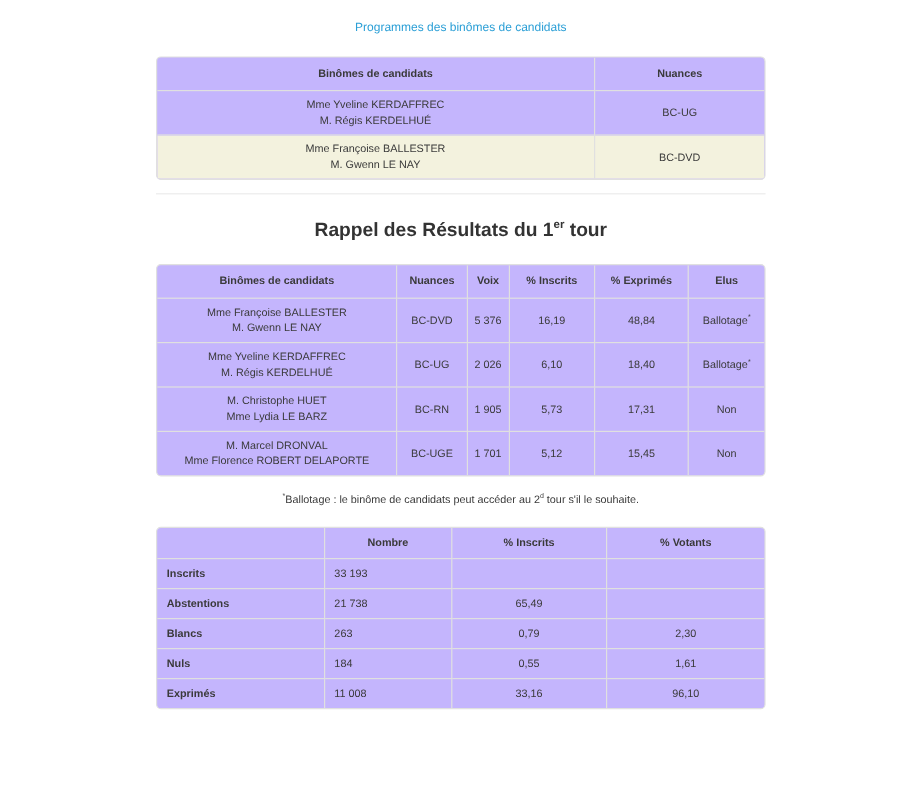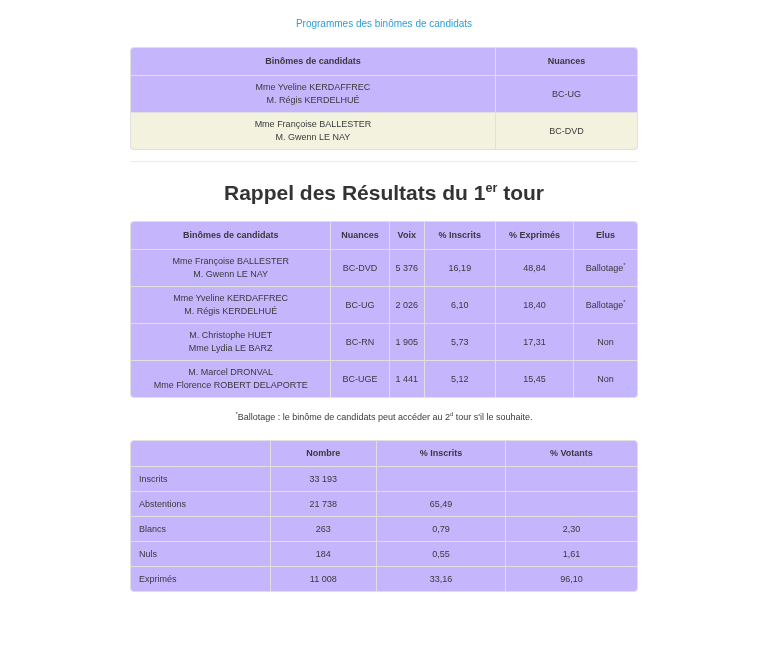--- a/index.html
+++ b/index.html
@@ -9,21 +9,21 @@
   html,body{margin:0;padding:0;}
   body{
     width:768px;min-height:662px;background:#ffffff;
     font-family:"Liberation Sans","DejaVu Sans",sans-serif;
     color:var(--text);
     -webkit-font-smoothing:antialiased;
   }
   .container{width:508px;margin:0 auto;}
   h1{font-size:20px;line-height:22px;font-weight:700;text-align:center;margin:9px 0 0;color:#333;}
   h1 sup{font-size:60%;}
-  h2{font-size:21px;line-height:22px;font-weight:700;text-align:center;margin:15px 0 0;color:#333;}
+  h2{font-size:16px;line-height:22px;font-weight:700;text-align:center;margin:15px 0 0;color:#333;}
   h2 sup{font-size:60%;}
   .link-row{text-align:center;margin-top:13px;}
   a.prog-link{color:var(--link);font-size:10px;text-decoration:none;cursor:pointer;text-align:right;}
   hr.divider{border:0;border-top:1px solid #ececec;margin:11px 0 0;}
 
   .tbl-wrap{border:1px solid var(--border);border-radius:4px;overflow:hidden;background:#c4b5fd;}
   .tbl{width:100%;border-collapse:collapse;font-size:9px;color:var(--text);}
   .tbl th,.tbl td{border-right:1px solid var(--border);border-bottom:1px solid var(--border);text-align:center;vertical-align:middle;}
   .tbl th:last-child,.tbl td:last-child{border-right:0;}
   .tbl tbody tr:last-child td{border-bottom:0;}
@@ -43,22 +43,22 @@
   .t2 .w-pins{width:14%;}
   .t2 .w-pexp{width:15.5%;margin-top:48px;}
   .t2 .w-elus{width:12.5%;}
 
   .footnote{text-align:center;font-size:9px;line-height:11px;margin:14px 0 0;}
   .footnote sup,.elus-sup{font-size:65%;line-height:0;}
 
   .wrap-t3{margin-top:17px;}
   .t3 th{padding:7px 4px;}
   .t3 td{padding:6px 8px;line-height:12px;text-align:center;}
-  .t3 td.lbl{text-align:left;}
-  .t3 td.num{text-align:center;}
+  .t3 td.lbl{text-align:left;font-weight:bold;}
+  .t3 td.num{text-align:left;}
   .t3 .w-lbl{width:27.5%;}
   .t3 .w-nombre{width:21%;}
   .t3 .w-pi{width:25.5%;}
   .t3 .w-pv{width:26%;margin-left:40px;}
 </style>
 </head>
 <body>
 
 <div class="container">
 
@@ -143,21 +143,21 @@
           <td>5,73</td>
           <td>17,31</td>
           <td><span>Non</span><sup class="elus-sup"></sup></td>
         </tr>
         <tr>
           <td>
             <div>M. Marcel DRONVAL</div>
             <div>Mme Florence ROBERT DELAPORTE</div>
           </td>
           <td>BC-UGE</td>
-          <td>1 441</td>
+          <td>1 701</td>
           <td>5,12</td>
           <td>15,45</td>
           <td><span>Non</span><sup class="elus-sup"></sup></td>
         </tr>
       </tbody>
     </table>
   </div>
 
   <p class="footnote"><sup>*</sup><span>Ballotage : le binôme de candidats peut accéder au 2</span><sup>d</sup><span> tour s'il le souhaite.</span></p>
 

